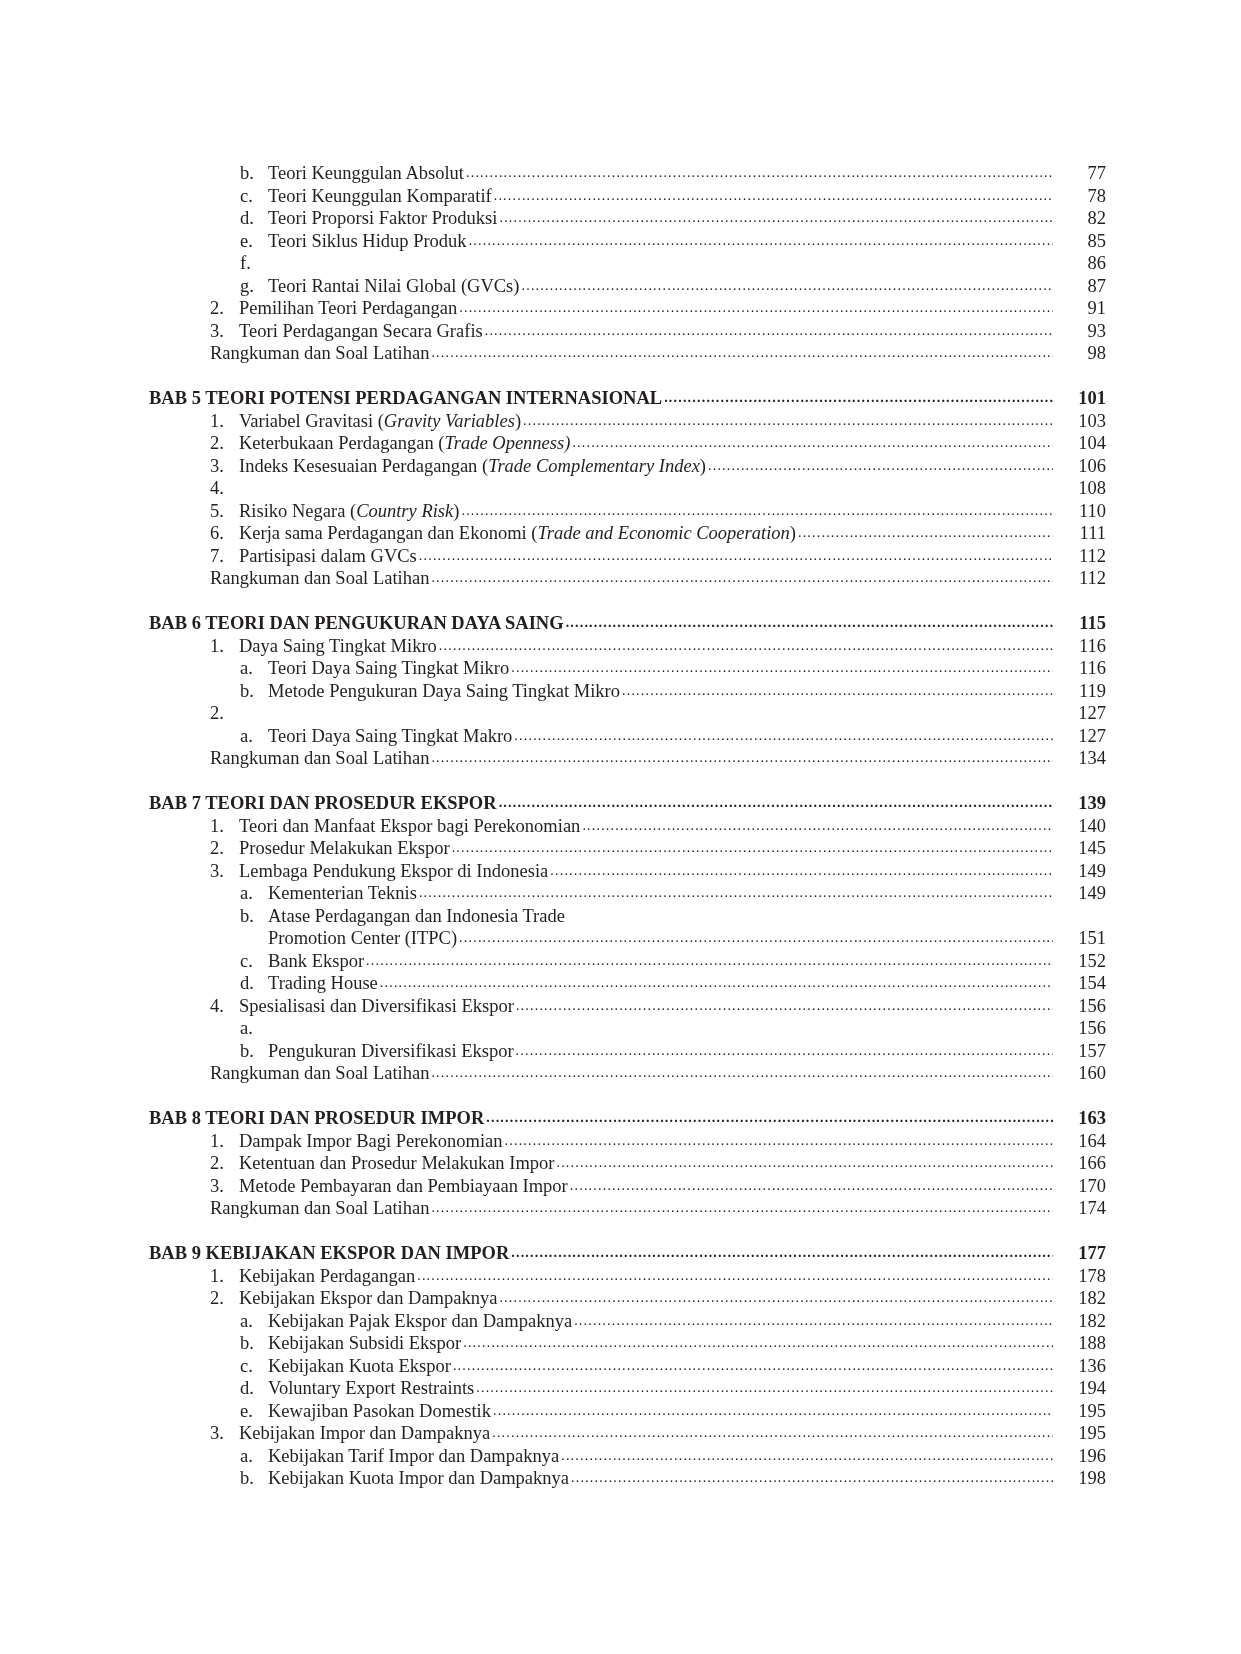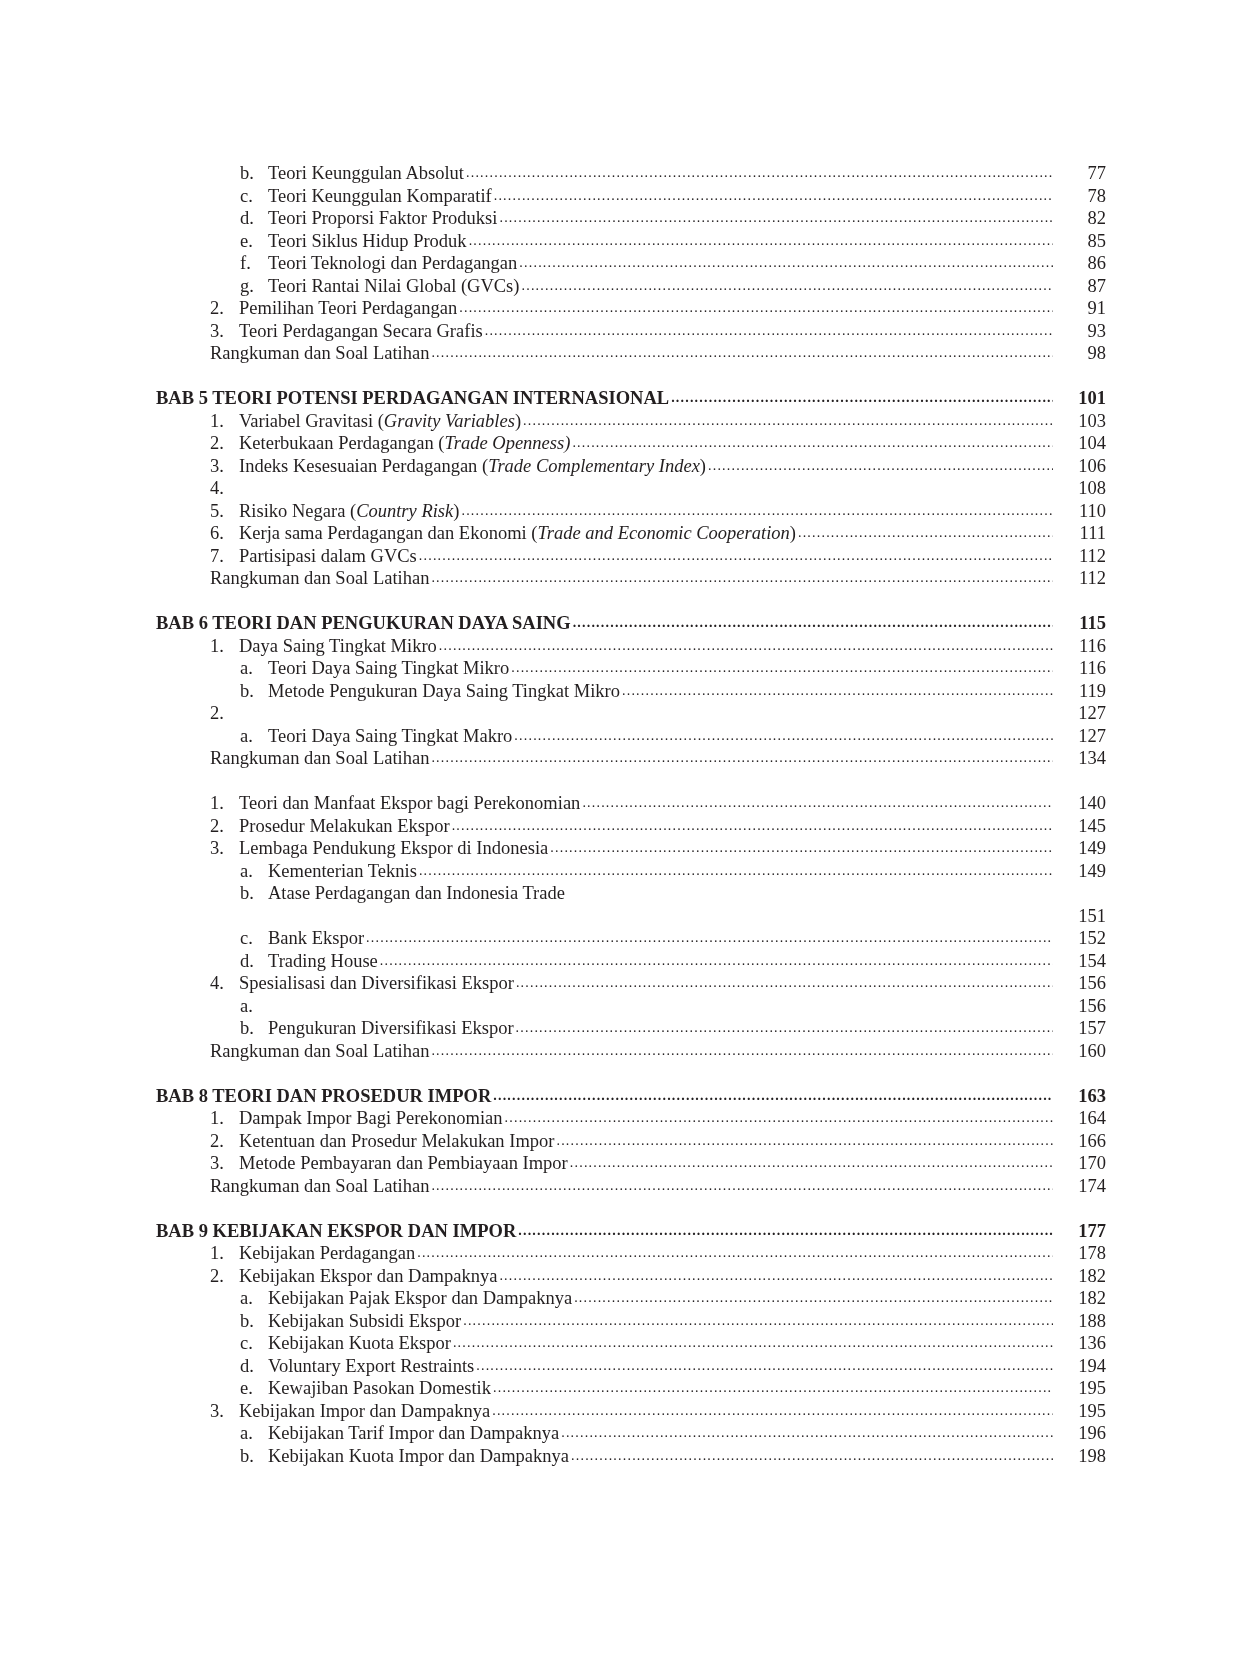--- a/index.html
+++ b/index.html
@@ -27,21 +27,21 @@
     flex: 1 1 auto; overflow: hidden; margin-left: 2px;
     letter-spacing: 1.2px; font-size: 14px;
   }
   .row .leader::after {
     content: "................................................................................................................................................................................................................................................................................";
   }
   .row .page {
     position: absolute; top: 0; right: 135px; 
   }
   
-  .lv0 .entry { left: 156px; }
+  .lv0 .entry { left: 149px; }
   .lv0 .title, .lv0 .page, .lv0 .leader { font-weight: bold; }
   .lv1 .num { left: 210px; }
   .lv1 .entry { left: 239px; }
   .lv2 .num { left: 240px; }
   .lv2 .entry { left: 268px; }
   .lvs .entry { left: 210px; }
 </style>
 </head>
 <body>
 
@@ -73,24 +73,20 @@
     <div class="row lv2">
       <span class="num">e.</span>
       <span class="entry">
         <span class="title"><span>Teori Siklus Hidup Produk</span></span>
         <span class="leader"></span>
       </span>
       <span class="page">85</span>
     </div>
     <div class="row lv2">
       <span class="num">f.</span>
-      <span class="entry">
-        <span class="title"><span>Teori Teknologi dan Perdagangan</span></span>
-        <span class="leader"></span>
-      </span>
       <span class="page">86</span>
     </div>
     <div class="row lv2">
       <span class="num">g.</span>
       <span class="entry">
         <span class="title"><span>Teori Rantai Nilai Global (GVCs)</span></span>
         <span class="leader"></span>
       </span>
       <span class="page">87</span>
     </div>
@@ -229,20 +225,27 @@
       <span class="page">127</span>
     </div>
     <div class="row lvs">
       <span class="entry">
         <span class="title"><span>Rangkuman dan Soal Latihan</span></span>
         <span class="leader"></span>
       </span>
       <span class="page">134</span>
     </div>
     <div class="row blank"></div>
+    <div class="row lv0">
+      <span class="entry">
+        <span class="title"><span>BAB 7 TEORI DAN PROSEDUR EKSPOR</span></span>
+        <span class="leader"></span>
+      </span>
+      <span class="page">139</span>
+    </div>
     <div class="row lv1">
       <span class="num">1.</span>
       <span class="entry">
         <span class="title"><span>Teori dan Manfaat Ekspor bagi Perekonomian</span></span>
         <span class="leader"></span>
       </span>
       <span class="page">140</span>
     </div>
     <div class="row lv1">
       <span class="num">2.</span>
@@ -269,20 +272,24 @@
       <span class="page">149</span>
     </div>
     <div class="row lv2 cont">
       <span class="num">b.</span>
       <span class="entry">
         <span class="title"><span>Atase Perdagangan dan Indonesia Trade</span></span>
       </span>
       <span class="page"></span>
     </div>
     <div class="row lv2">
+      <span class="entry">
+        <span class="title"><span>Promotion Center (ITPC)</span></span>
+        <span class="leader"></span>
+      </span>
       <span class="page">151</span>
     </div>
     <div class="row lv2">
       <span class="num">c.</span>
       <span class="entry">
         <span class="title"><span>Bank Ekspor</span></span>
         <span class="leader"></span>
       </span>
       <span class="page">152</span>
     </div>

